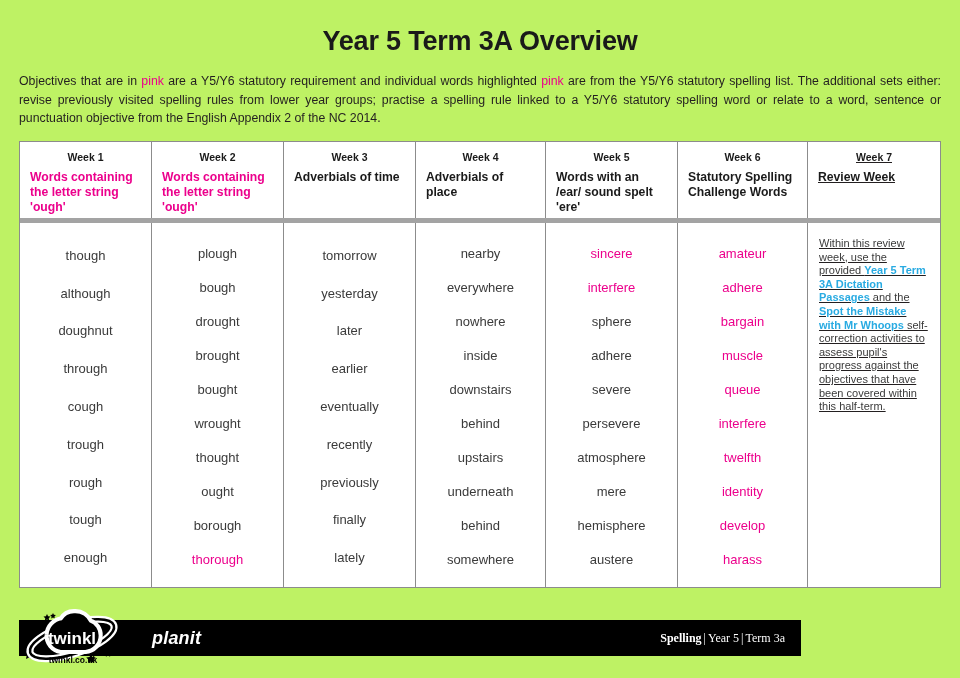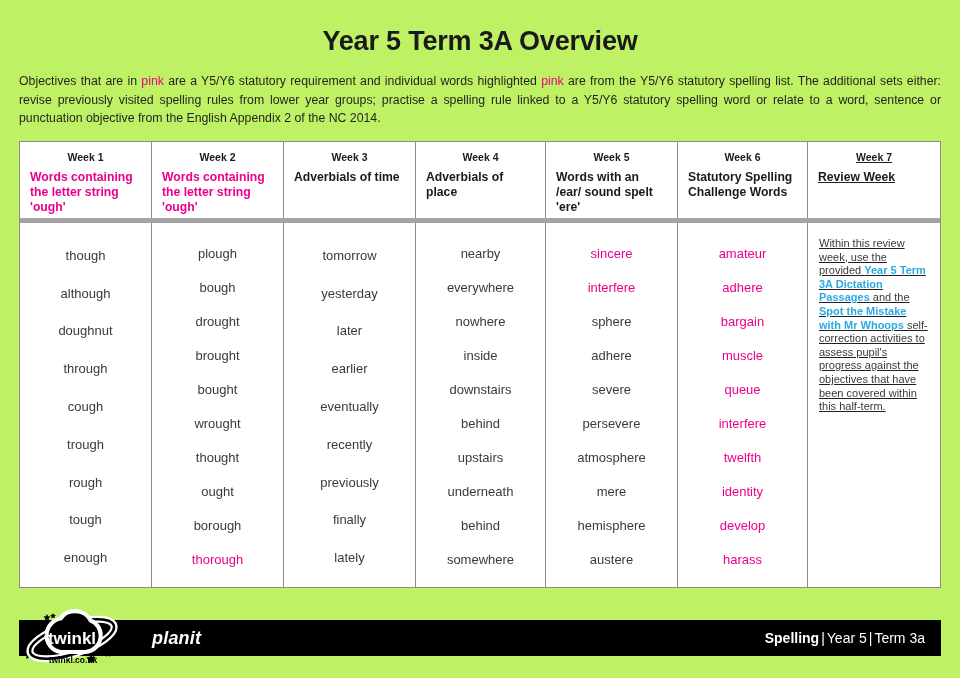--- a/index.html
+++ b/index.html
@@ -128,21 +128,21 @@
     color: #3a3a3a;
     text-align: left;
   }
   .review-cell .cyan { color: #29abe2; font-weight: bold; }
 
   
   .footer {
     position: absolute;
     left: 19px;
     top: 620px;
-    width: 922px;
+    width: 782px;
     height: 36px;
     background: #000000;
     display: flex;
     align-items: center;
   }
 
   .logo-wrap {
     position: absolute;
     left: -2px;
     top: -14px;
@@ -162,23 +162,24 @@
     letter-spacing: 0.2px;
   }
   .planit b { font-weight: bold; font-style: italic; margin-top: 8px; }
   .planit i { font-weight: bold; font-style: italic; }
 
   .footer-meta {
     position: absolute;
     right: 16px;
     top: 50%;
     transform: translateY(-50%);
-    font-size: 14px;
+    font-size: 12px;
     color: #ffffff;
     white-space: nowrap;
+    font-family: Liberation Serif, serif;
   }
   .footer-meta b { font-weight: bold; }
   .footer-meta span.sep { padding: 0 2px; }
 </style>
 </head>
 <body>
 
 <div class="page">
 
   <div class="doc-title">Year 5 Term 3A Overview</div>

